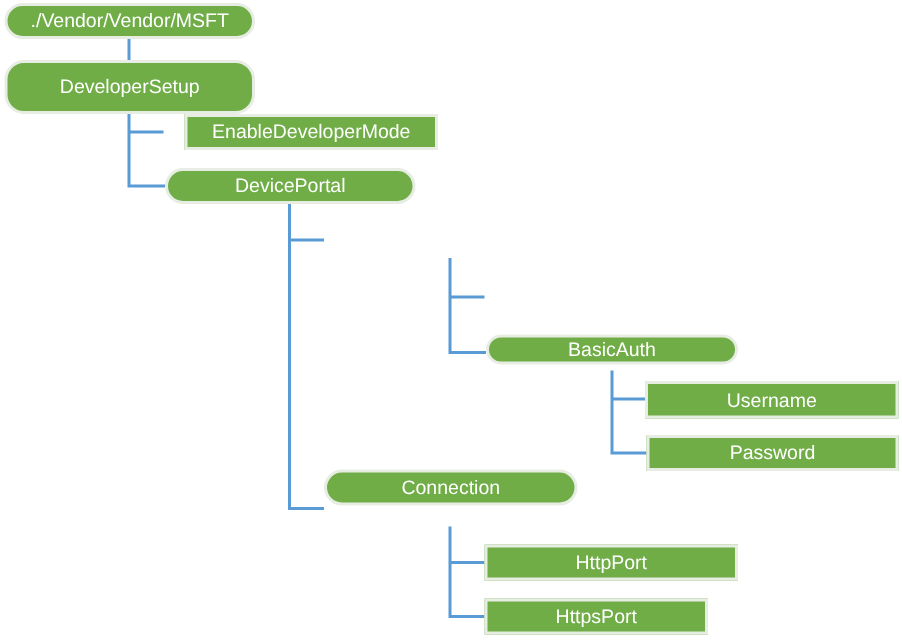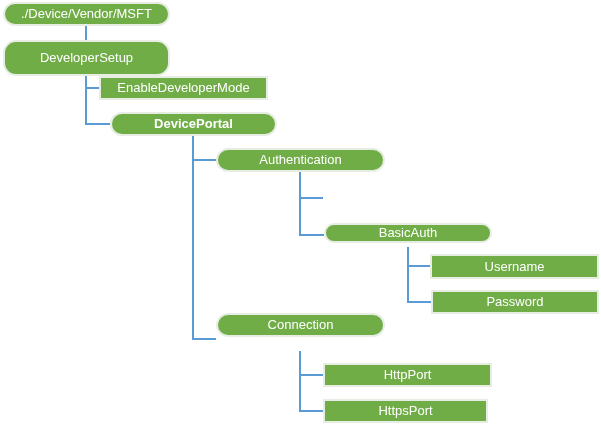--- a/index.html
+++ b/index.html
@@ -57,36 +57,35 @@
     <path d="M300,172 V235 H324"></path>
     <path d="M300,198 H323"></path>
 
     <path d="M408,247 V302 H431"></path>
     <path d="M408,266 H430"></path>
 
     <path d="M300,351 V411 H323"></path>
     <path d="M300,375 H323"></path>
   </svg>
 
-  <div class="node pill" style="left:3px; top:2px; width:167px; height:24px;">./Device/Vendor/MSFT</div>
+  <div class="node pill" style="left:3px; top:2px; width:167px; height:24px;">./Vendor/Vendor/MSFT</div>
 
   <div class="node pill" style="left:3px; top:40px; width:167px; height:36px;">DeveloperSetup</div>
 
-  <div class="node rect" style="left:99px; top:76px; width:169px; height:24px;">EnableDeveloperMode</div>
+  <div class="node rect" style="left:123px; top:76px; width:169px; height:24px;">EnableDeveloperMode</div>
 
-  <div class="node pill" style="left:110px; top:112px; width:167px; height:24px;font-weight:bold;">DevicePortal</div>
+  <div class="node pill" style="left:110px; top:112px; width:167px; height:24px;">DevicePortal</div>
 
-  <div class="node pill" style="left:216px; top:148px; width:169px; height:24px;">Authentication</div>
 
 
   <div class="node pill" style="left:324px; top:223px; width:168px; height:20px;">BasicAuth</div>
 
   <div class="node rect" style="left:430px; top:254px; width:169px; height:25px;">Username</div>
 
   <div class="node rect" style="left:431px; top:290px; width:168px; height:24px;">Password</div>
 
   <div class="node pill" style="left:216px; top:313px; width:169px; height:24px;">Connection</div>
 
   <div class="node rect" style="left:323px; top:363px; width:169px; height:24px;">HttpPort</div>
 
-  <div class="node rect" style="left:323px; top:399px; width:165px; height:24px;">HttpsPort</div>
+  <div class="node rect" style="left:323px; top:399px; width:149px; height:24px;">HttpsPort</div>
 
 </div>
 
 </body></html>

